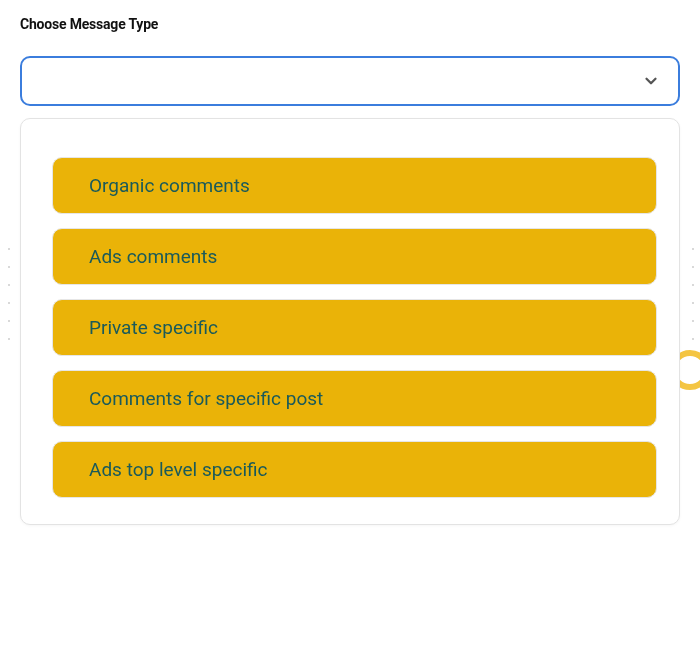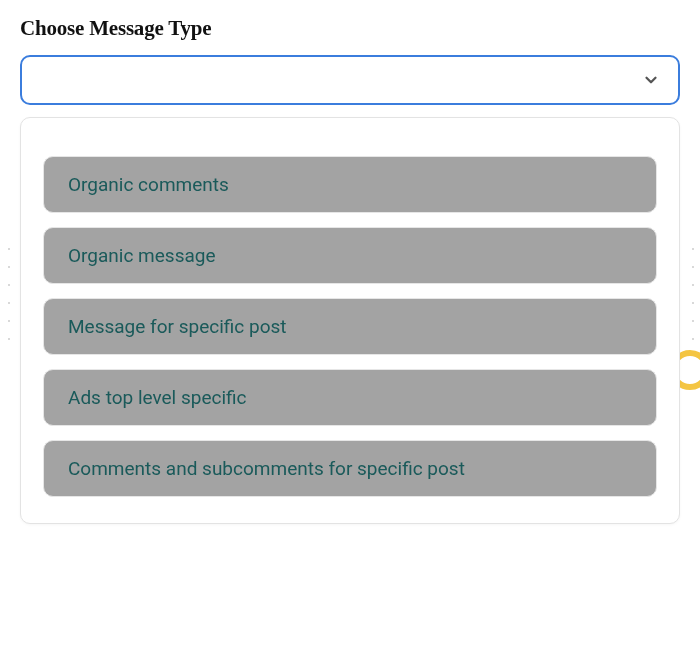--- a/index.html
+++ b/index.html
@@ -35,26 +35,25 @@
       background: #ffffff;
       border-radius: 50%;
       z-index: 1;
     }
     .container {
       position: relative;
       padding: 16px 20px 0 20px;
       z-index: 2;
     }
     .label {
-      font-size: 21px;
+      font-size: 14px;
       font-weight: 700;
       color: #111111;
-      margin-bottom: 14px;
+      margin-bottom: 24px;
       letter-spacing: -0.2px;
-      font-family: Liberation Serif, serif;
     }
     .select-box {
       width: 100%;
       height: 50px;
       border: 2px solid #3b7ddd;
       border-radius: 10px;
       background: #ffffff;
       display: flex;
       align-items: center;
       justify-content: flex-end;
@@ -74,24 +73,25 @@
       width: 100%;
       border: 1px solid #e3e3e3;
       border-radius: 10px;
       background: #ffffff;
       padding: 38px 22px 26px 22px;
       box-shadow: 0 1px 3px rgba(0,0,0,0.04);
     }
     .option {
       border: 1px solid #e6e6e6;
       border-radius: 10px;
-      padding: 16px 24px;
+      padding: 16px 36px;
       margin-bottom: 14px;
       cursor: pointer;
-      background: #a3a3a3;
+      background: #eab308;
+      margin-left: 9px;
     }
     .option:last-child {
       margin-bottom: 0;
     }
     .option-text {
       font-size: 19px;
       color: #1a5a5a;
       font-weight: 400;
     }
   </style>
@@ -111,25 +111,25 @@
         <polyline points="6 9 12 15 18 9"></polyline>
       </svg>
     </span>
   </div>
 
   <div class="dropdown-panel">
     <div class="option">
       <span class="option-text">Organic comments</span>
     </div>
     <div class="option">
-      <span class="option-text">Organic message</span>
+      <span class="option-text">Ads comments</span>
     </div>
     <div class="option">
-      <span class="option-text">Message for specific post</span>
+      <span class="option-text">Private specific</span>
+    </div>
+    <div class="option">
+      <span class="option-text">Comments for specific post</span>
     </div>
     <div class="option">
       <span class="option-text">Ads top level specific</span>
-    </div>
-    <div class="option">
-      <span class="option-text">Comments and subcomments for specific post</span>
     </div>
   </div>
 </div>
 
 </body></html>

